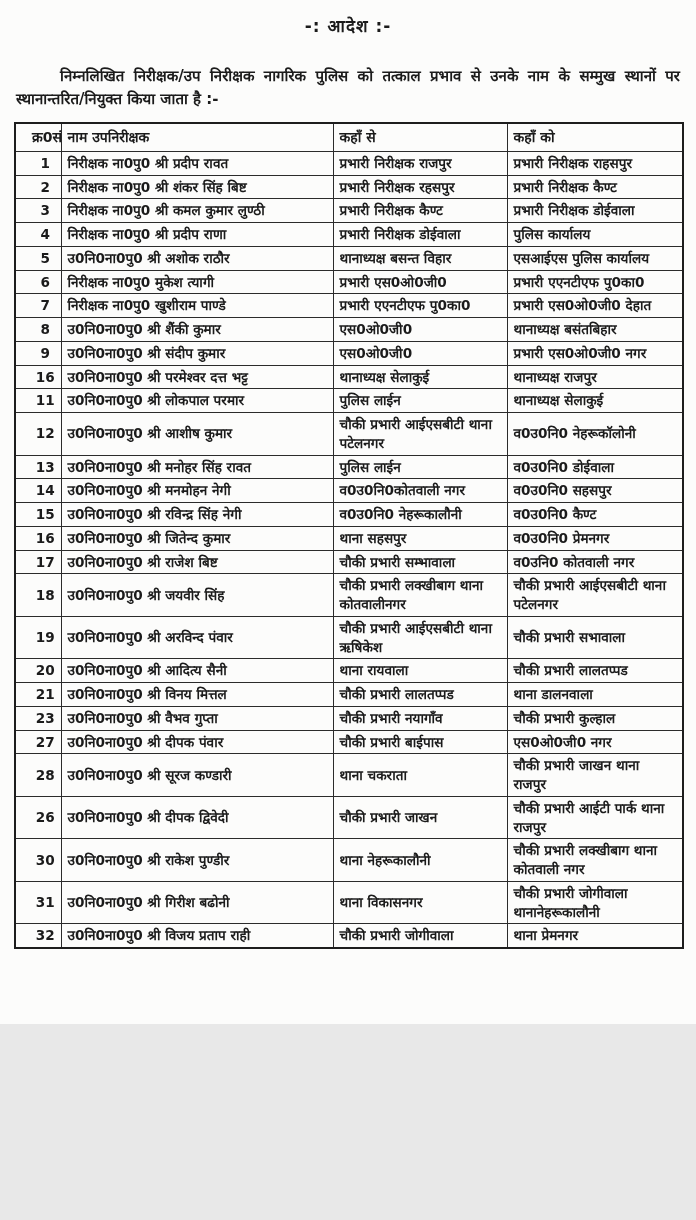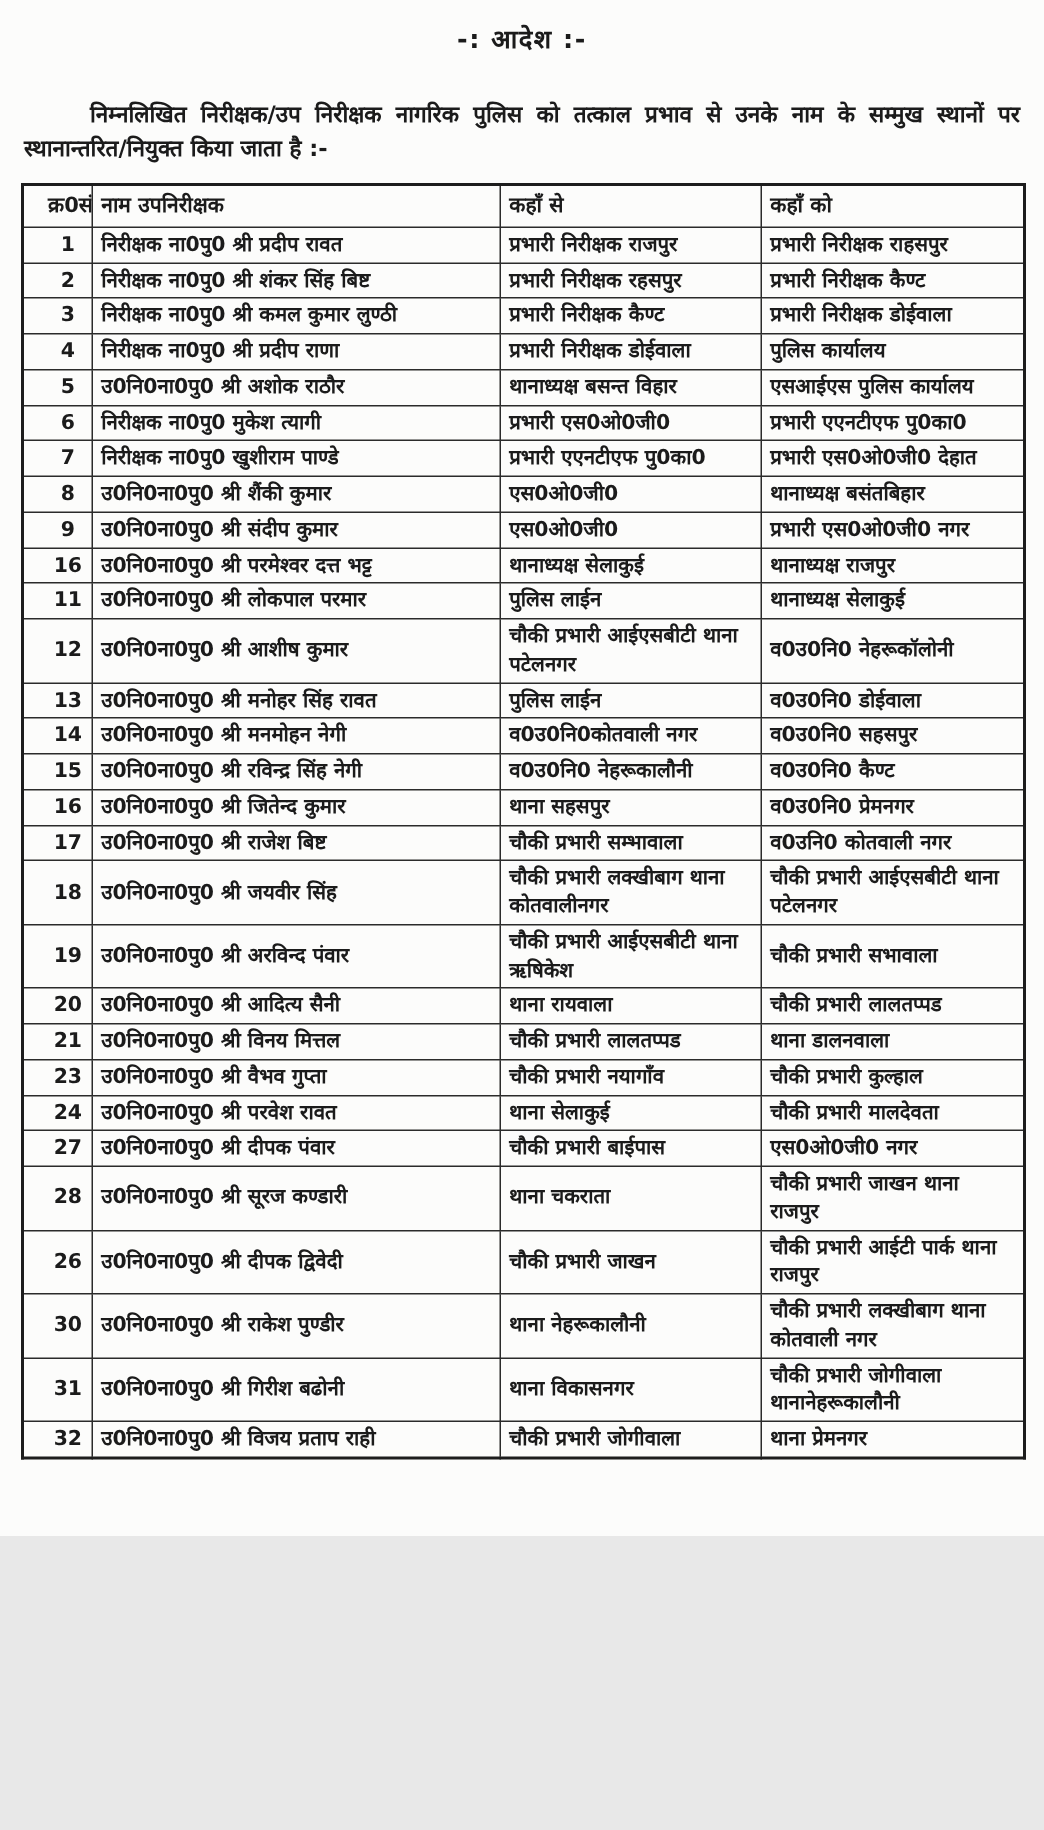--- a/index.html
+++ b/index.html
@@ -213,26 +213,20 @@
           <td>चौकी प्रभारी लालतप्पड</td>
           <td>थाना डालनवाला</td>
         </tr>
         <tr>
           <td>23</td>
           <td>उ0नि0ना0पु0 श्री वैभव गुप्ता</td>
           <td>चौकी प्रभारी नयागाँव</td>
           <td>चौकी प्रभारी कुल्हाल</td>
         </tr>
         <tr>
-          <td>24</td>
-          <td>उ0नि0ना0पु0 श्री परवेश रावत</td>
-          <td>थाना सेलाकुई</td>
-          <td>चौकी प्रभारी मालदेवता</td>
-        </tr>
-        <tr>
           <td>27</td>
           <td>उ0नि0ना0पु0 श्री दीपक पंवार</td>
           <td>चौकी प्रभारी बाईपास</td>
           <td>एस0ओ0जी0 नगर</td>
         </tr>
         <tr>
           <td>28</td>
           <td>उ0नि0ना0पु0 श्री सूरज कण्डारी</td>
           <td>थाना चकराता</td>
           <td>चौकी प्रभारी जाखन थाना राजपुर</td>

